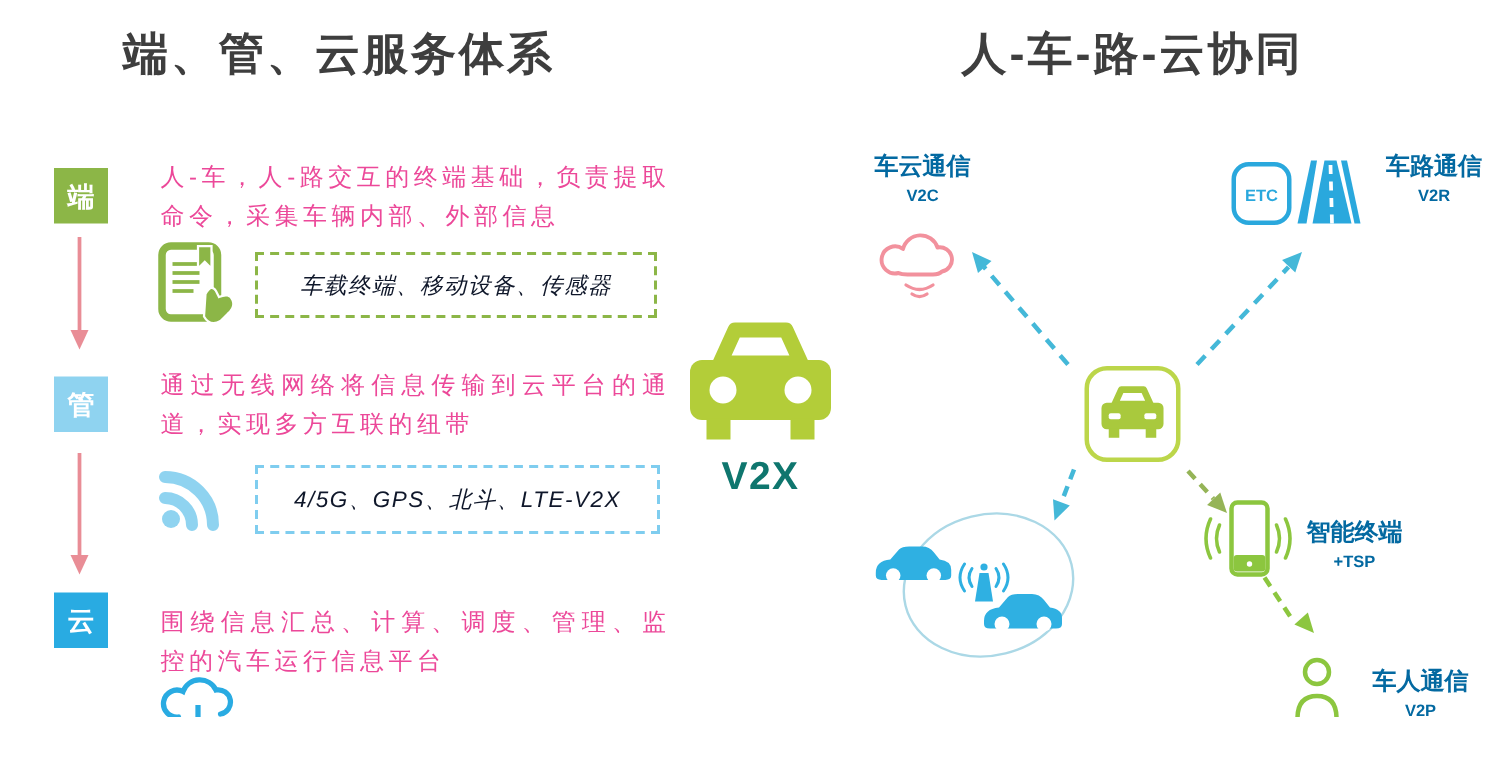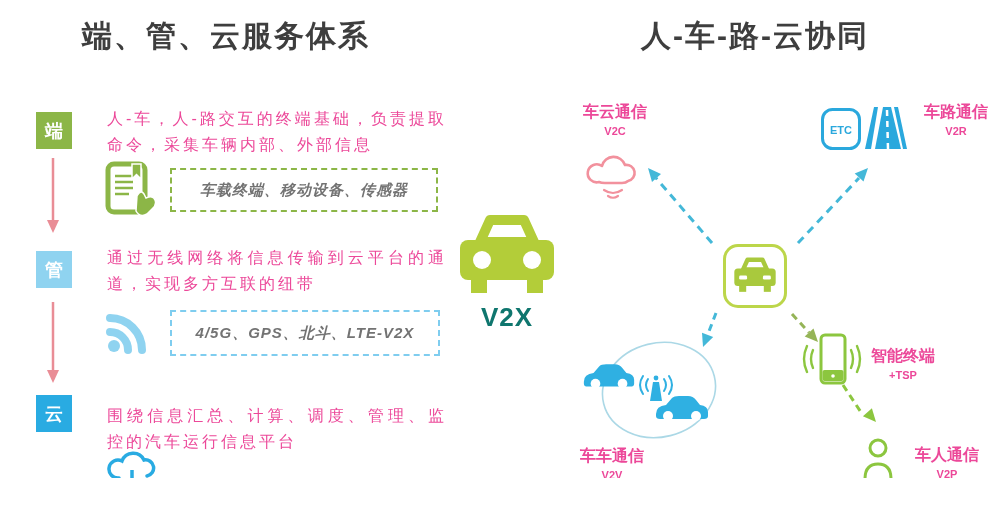--- a/index.html
+++ b/index.html
@@ -20,27 +20,27 @@
   }
   .badge.b1 { background:#8cb647; }
   .badge.b2 { background:#8fd3f0; }
   .badge.b3 { background:#29abe2; }
   .desc {
     width: 340px; font-size: 16px; line-height: 26px; letter-spacing: 3px;
     color:#ec4899; text-align: justify; text-justify: inter-character;
   }
   .example-box {
     display:flex; align-items:center; justify-content:center;
-    font-size: 15px; font-style: italic; font-weight: bold;
-    color:#737373; letter-spacing: 1px; white-space: nowrap;
+    font-size: 15px; font-style: italic; font-weight: normal;
+    color:#0f172a; letter-spacing: 1px; white-space: nowrap;
   }
   .example-box.e1 { border: 2px dashed #8cb647; }
   .example-box.e2 { border: 2px dashed #7fcdef; }
   .example-box.e3 { border: 2px dashed #29abe2; }
-  .node-label { text-align:center; color:#ec4899; font-weight:bold; }
+  .node-label { text-align:center; color:#0369a1; font-weight:bold; }
   .node-label .l1 { font-size: 16px; line-height: 19px; }
   .node-label .l2 { font-size: 11px; line-height: 20px; }
   .v2x-label {
     width: 102px; text-align:center; font-size: 26px; font-weight: bold;
     color:#0f766e; letter-spacing: 1px;
   }
   .hub-box {
     width: 64px; height: 64px; border: 3px solid #bcd64a; border-radius: 15px;
     display:flex; align-items:center; justify-content:center; background:#fff;
   }
@@ -178,24 +178,20 @@
     <path d="M10,10 Q6,16 10,22" fill="none" stroke="#2fb0e2" stroke-width="2" stroke-linecap="round"></path>
     <path d="M5,7 Q-1,16 5,25" fill="none" stroke="#2fb0e2" stroke-width="2" stroke-linecap="round"></path>
     <path d="M26,10 Q30,16 26,22" fill="none" stroke="#2fb0e2" stroke-width="2" stroke-linecap="round"></path>
     <path d="M31,7 Q37,16 31,25" fill="none" stroke="#2fb0e2" stroke-width="2" stroke-linecap="round"></path>
   </svg>
   <svg class="abs" style="left:652px; top:392px;" width="60" height="30" viewBox="0 0 60 30">
     <path d="M4,22 Q4,14 14,13 L20,6 Q22,4 27,4 L36,4 Q41,4 44,8 L48,13 Q56,14 56,20 L56,24 Q56,27 52,27 L8,27 Q4,27 4,24 Z" fill="#2fb0e2"></path>
     <circle cx="16" cy="24" r="5" fill="#ffffff"></circle>
     <circle cx="44" cy="24" r="5" fill="#ffffff"></circle>
   </svg>
-  <div class="abs node-label" style="left:560px; top:446px; width:104px;">
-    <div class="l1">车车通信</div>
-    <div class="l2">V2V</div>
-  </div>
 
   <svg class="abs" style="left:800px; top:332px;" width="64" height="56" viewBox="0 0 64 56">
     <rect x="21" y="3" width="24" height="48" rx="4" fill="#ffffff" stroke="#8cc63f" stroke-width="3"></rect>
     <rect x="22.5" y="38" width="21" height="11" rx="2" fill="#8cc63f"></rect>
     <circle cx="33" cy="44" r="1.8" fill="#ffffff"></circle>
     <path d="M13,18 Q9,27 13,36" fill="none" stroke="#8cc63f" stroke-width="2.4" stroke-linecap="round"></path>
     <path d="M7,14 Q1,27 7,40" fill="none" stroke="#8cc63f" stroke-width="2.4" stroke-linecap="round"></path>
     <path d="M51,18 Q55,27 51,36" fill="none" stroke="#8cc63f" stroke-width="2.4" stroke-linecap="round"></path>
     <path d="M57,14 Q63,27 57,40" fill="none" stroke="#8cc63f" stroke-width="2.4" stroke-linecap="round"></path>
   </svg>

